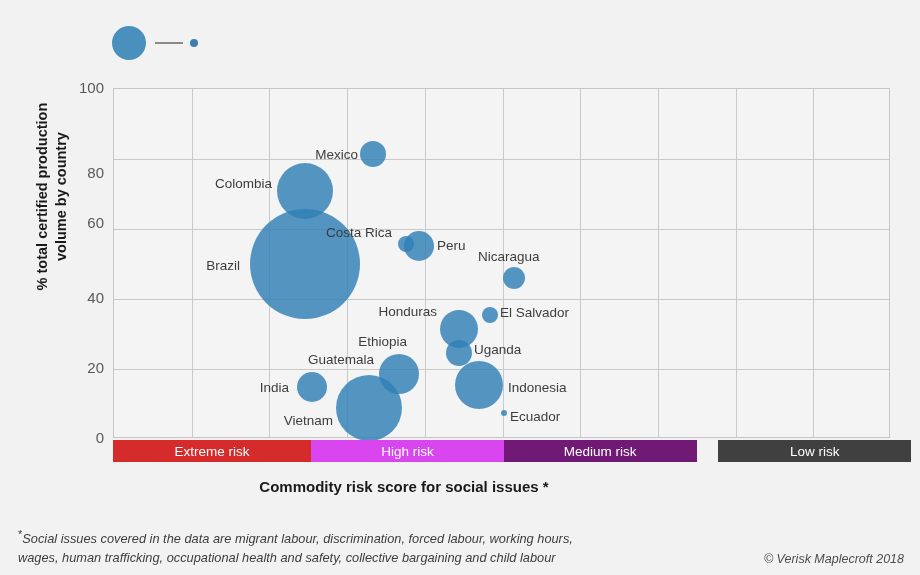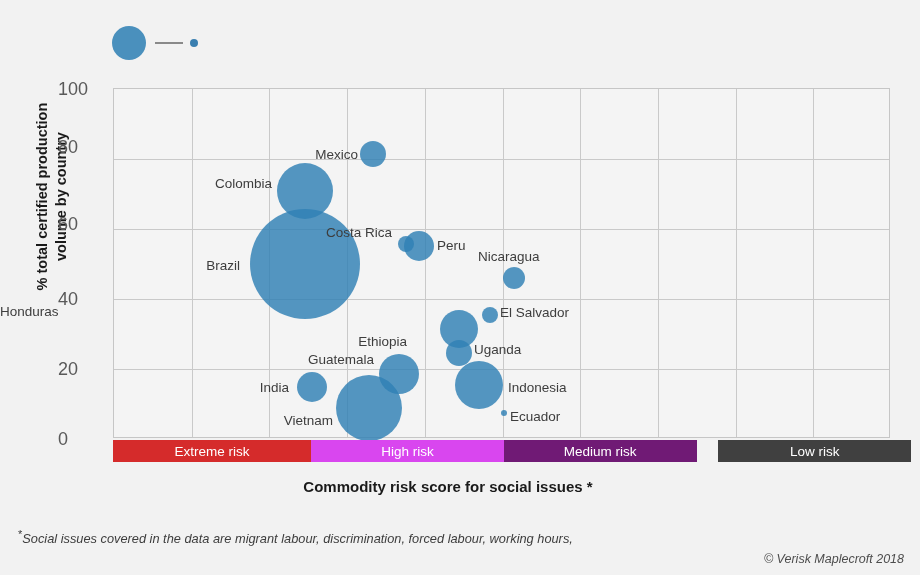--- a/index.html
+++ b/index.html
@@ -21,26 +21,26 @@
   .legend-label{margin-left:16px;font-size:15.5px;color:#404040;}
 
   
   .ylabel{
     position:absolute;left:-68px;top:178px;width:240px;
     transform:rotate(-90deg);
     font-size:14.5px;font-weight:bold;color:#1a1a1a;
     text-align:center;line-height:1.28;
   }
   .ytick{
-    position:absolute;width:46px;
-    font-size:18px;color:#595959;
+    position:absolute;width:46px;text-align:right;
+    font-size:15px;color:#595959;
   }
   .xtitle{
     position:absolute;left:0;top:478px;width:808px;text-align:center;
-    font-size:15px;font-weight:bold;color:#1a1a1a;margin-left:44px;
+    font-size:15px;font-weight:bold;color:#1a1a1a;
   }
 
   
   #plot{
     position:absolute;left:113px;top:88px;width:777px;height:350px;
     background:#f4f4f4;
     border:1px solid #c6c6c6;
     box-sizing:border-box;
   }
   .gl{position:absolute;background:#c9c9c9;}
@@ -78,21 +78,21 @@
 
   <div class="legend">
     <div class="legend-big"></div>
     <div class="legend-dash"></div>
     <div class="legend-dot"></div>
   </div>
 
   <div class="ylabel">% total certified production volume by country</div>
   <div id="yticks">
       <div class="ytick" style="left: 58px; top: 79px;">100</div>
-      <div class="ytick" style="left: 58px; top: 137px;">80</div>
+      <div class="ytick" style="left: 58px; top: 164px;">80</div>
       <div class="ytick" style="left: 58px; top: 214px;">60</div>
       <div class="ytick" style="left: 58px; top: 289px;">40</div>
       <div class="ytick" style="left: 58px; top: 359px;">20</div>
       <div class="ytick" style="left: 58px; top: 429px;">0</div>
     </div>
 
   <div id="plot">
     <div id="grid">
         <div class="gl gl-v" style="left: 78px;"></div>
         <div class="gl gl-v" style="left: 155px;"></div>
@@ -126,21 +126,21 @@
       </div>
   </div>
 
   <div id="ptlabels">
       <div class="pt-label" style="top: 147px; left: 0px; width: 358px; text-align: right;">Mexico</div>
       <div class="pt-label" style="top: 176px; left: 0px; width: 272px; text-align: right;">Colombia</div>
       <div class="pt-label" style="top: 258px; left: 0px; width: 240px; text-align: right;">Brazil</div>
       <div class="pt-label" style="top: 225px; left: 0px; width: 392px; text-align: right;">Costa Rica</div>
       <div class="pt-label" style="top: 238px; left: 437px;">Peru</div>
       <div class="pt-label" style="top: 249px; left: 478px;">Nicaragua</div>
-      <div class="pt-label" style="top: 304px; left: 0px; width: 437px; ">Honduras</div>
+      <div class="pt-label" style="top: 304px; left: 0px; width: 437px; text-align: right;">Honduras</div>
       <div class="pt-label" style="top: 305px; left: 500px;">El Salvador</div>
       <div class="pt-label" style="top: 342px; left: 474px;">Uganda</div>
       <div class="pt-label" style="top: 380px; left: 508px;">Indonesia</div>
       <div class="pt-label" style="top: 409px; left: 510px;">Ecuador</div>
       <div class="pt-label" style="top: 334px; left: 0px; width: 374px; text-align: right; margin-left: 33px;">Ethiopia</div>
       <div class="pt-label" style="top: 352px; left: 0px; width: 374px; text-align: right;">Guatemala</div>
       <div class="pt-label" style="top: 380px; left: 0px; width: 289px; text-align: right;">India</div>
       <div class="pt-label" style="top: 413px; left: 0px; width: 333px; text-align: right;">Vietnam</div>
     </div>
 
@@ -156,16 +156,17 @@
       </div>
       <div class="band" style="left: 605px; width: 193.473px; background: #404040;">
         <span>Low risk</span>
       </div>
     </div>
 
   <div class="xtitle">Commodity risk score for social issues *</div>
 
   <div class="foot">
     <span class="star">*</span><span>Social issues covered in the data are migrant labour, discrimination, forced labour, working hours,</span><br>
+    <span>wages, human trafficking, occupational health and safety, collective bargaining and child labour</span>
   </div>
 
   <div class="copy">© Verisk Maplecroft 2018</div>
 </div>
 
 </body></html>

